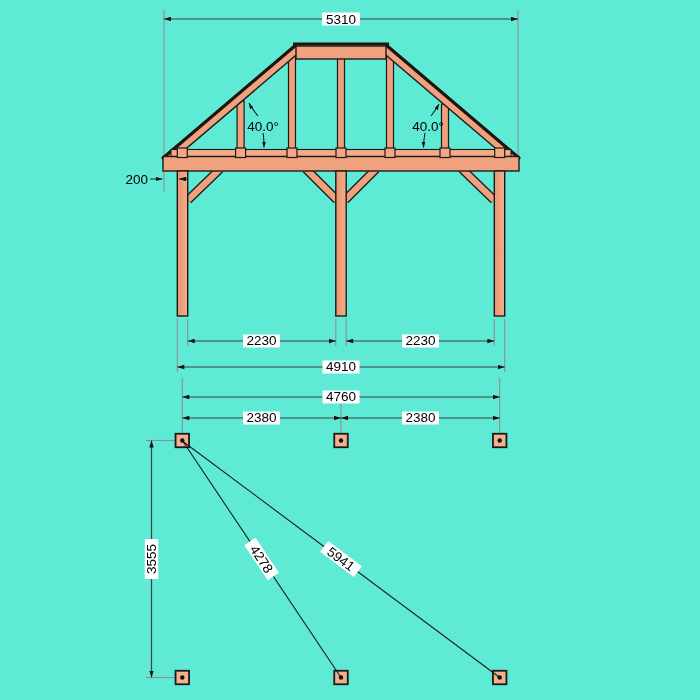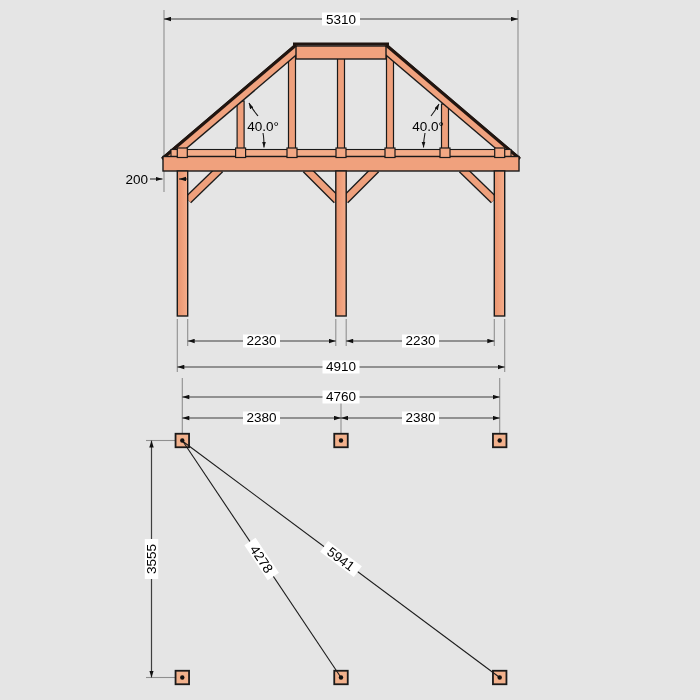--- a/index.html
+++ b/index.html
@@ -1,16 +1,16 @@
 <!DOCTYPE html>
 <html><head>
 <meta charset="utf-8">
 <style>
   html,body{margin:0;padding:0;background:#ffffff;}
-  .page{width:700px;height:700px;position:relative;background:#e5e5e5;overflow:hidden;}
+  .page{width:700px;height:700px;position:relative;background:#5eead4;overflow:hidden;}
   svg{display:block;}
   text{font-family:"Liberation Sans","DejaVu Sans",sans-serif;font-size:13.5px;fill:#000;}
   .ext{stroke:#8f8f8f;stroke-width:1.1;fill:none;}
   .dim{stroke:#3f3f3f;stroke-width:1.2;fill:none;}
   .lead{stroke:#1c1c1c;stroke-width:1.1;fill:none;}
   .wood{stroke:#1a1a1a;}
   .tbg{fill:#ffffff;}
 </style>
 </head>
 <body>

